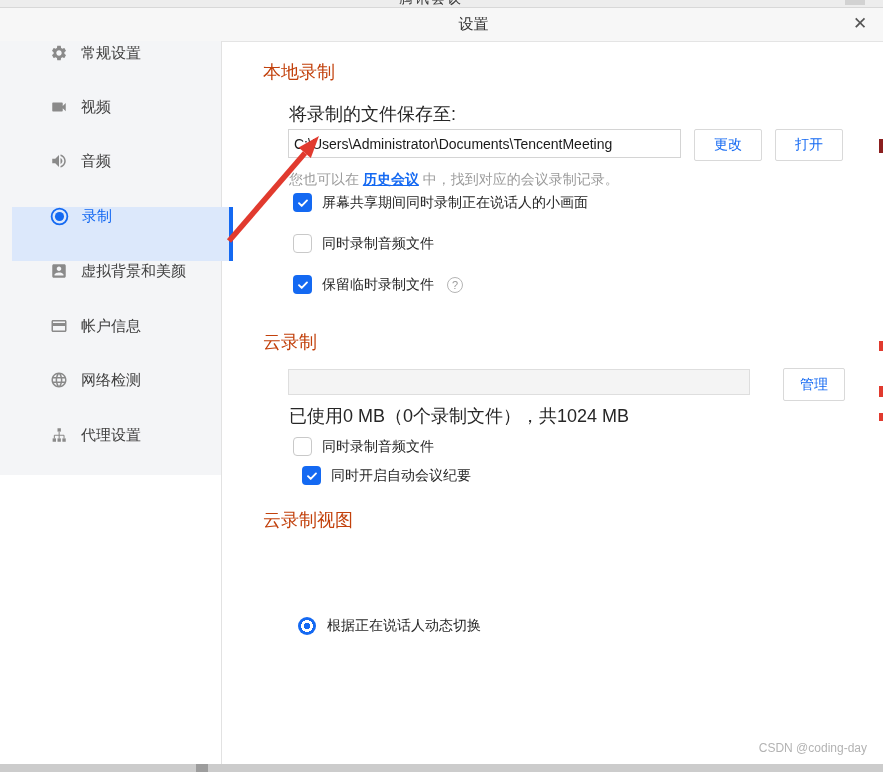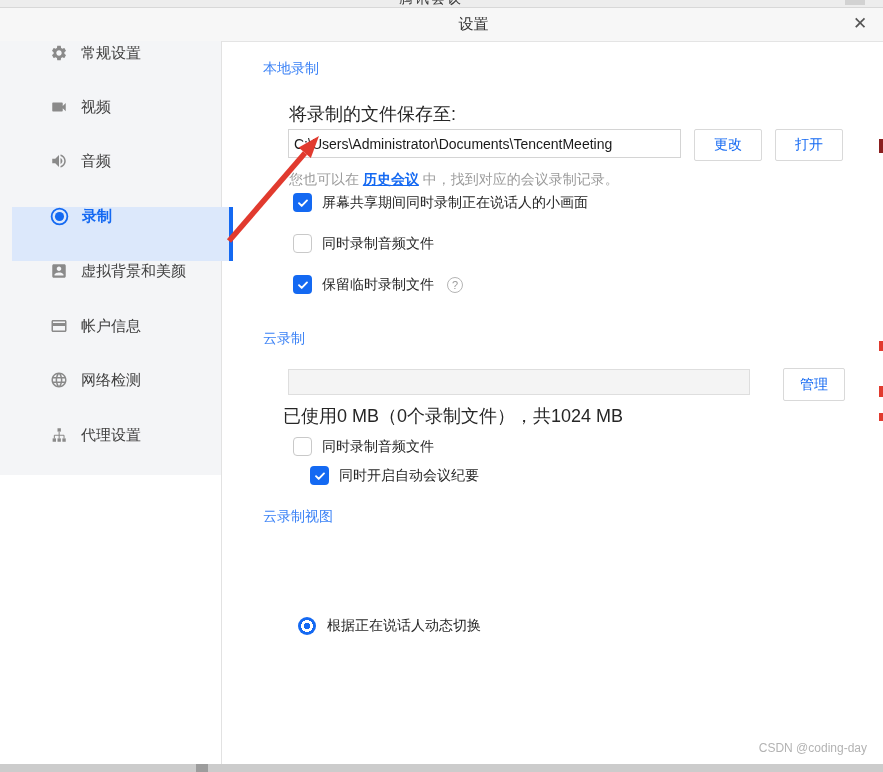--- a/index.html
+++ b/index.html
@@ -16,24 +16,24 @@
   .dlg-title{position:absolute;left:0;top:0;width:100%;height:33px;line-height:31px;
              text-align:center;font-size:15px;color:#333;padding-left:32px;}
   .close-btn{position:absolute;right:9px;top:2px;width:28px;height:28px;line-height:28px;
              text-align:center;font-size:17px;color:#555;cursor:pointer;}
   
   .sidebar-bg{position:absolute;left:0;top:41px;width:221px;height:434px;background:#f4f5f7;}
   .sidebar-divider{position:absolute;left:221px;top:41px;width:1px;height:724px;background:#e2e2e2;}
   .side-item{position:absolute;left:0;width:221px;height:54px;display:flex;align-items:flex-start;
              gap:13px;padding-left:38px;box-sizing:border-box;font-size:15px;color:#404040;cursor:pointer;margin-left:12px;}
   .side-item svg{flex:0 0 auto;}
-  .side-item.active{background:#dce8fb;color:#1469f2;font-weight:bold;}
+  .side-item.active{background:#dce8fb;color:#1469f2;}
   .active-bar{position:absolute;right:0;top:0;width:4px;height:54px;background:#1469f2;}
   
-  .sec-title{position:absolute;font-size:14px;color:#3b82f6;}
+  .sec-title{position:absolute;font-size:18px;color:#c2410c;}
   .lbl{position:absolute;font-size:18px;color:#262626;}
   .path-input{position:absolute;left:288px;top:129px;width:393px;height:29px;box-sizing:border-box;
               border:1px solid #d4d4d4;background:#fff;font-size:14px;color:#1a1a1a;padding:0 5px;
               font-family:"Liberation Sans","DejaVu Sans",sans-serif;}
   .btn{position:absolute;height:30px;background:#fff;border:1px solid #d9d9d9;border-radius:2px;
        color:#1469f2;font-size:14px;display:flex;align-items:center;justify-content:center;cursor:pointer;}
   .hint{position:absolute;left:289px;top:171px;font-size:14px;color:#9b9b9b;}
   .hint a{color:#1469f2;text-decoration:underline;font-weight:bold;cursor:pointer;}
   .chkrow{position:absolute;display:flex;align-items:center;gap:10px;font-size:14px;color:#262626;}
   .cb{width:19px;height:19px;border-radius:4px;box-sizing:border-box;display:flex;align-items:center;
@@ -165,28 +165,28 @@
           <path d="M2 6.2l2.7 2.7L10 3.4" fill="none" stroke="#fff" stroke-width="1.9" stroke-linecap="round" stroke-linejoin="round"></path>
         </svg>
       </span>
     <span>保留临时录制文件</span>
     <span class="help">?</span>
   </div>
 
   <div class="sec-title" style="left:263px;top:330px">云录制</div>
   <div class="storage-bar"></div>
   <div class="btn" style="left:783px;top:368px;width:60px;height:31px">管理</div>
-  <div class="lbl" style="left:283px;top:404px">已使用0 MB（0个录制文件），共1024 MB</div>
+  <div class="lbl" style="left:289px;top:404px">已使用0 MB（0个录制文件），共1024 MB</div>
 
   <div class="chkrow" style="left:293px;top:437px">
     <span class="cb off"></span>
     <span>同时录制音频文件</span>
   </div>
 
-  <div class="chkrow" style="left:310px;top:466px">
+  <div class="chkrow" style="left:302px;top:466px">
     <span class="cb on">
         <svg width="12" height="12" viewBox="0 0 12 12">
           <path d="M2 6.2l2.7 2.7L10 3.4" fill="none" stroke="#fff" stroke-width="1.9" stroke-linecap="round" stroke-linejoin="round"></path>
         </svg>
       </span>
     <span>同时开启自动会议纪要</span>
   </div>
 
   <div class="sec-title" style="left:263px;top:508px">云录制视图</div>
 

